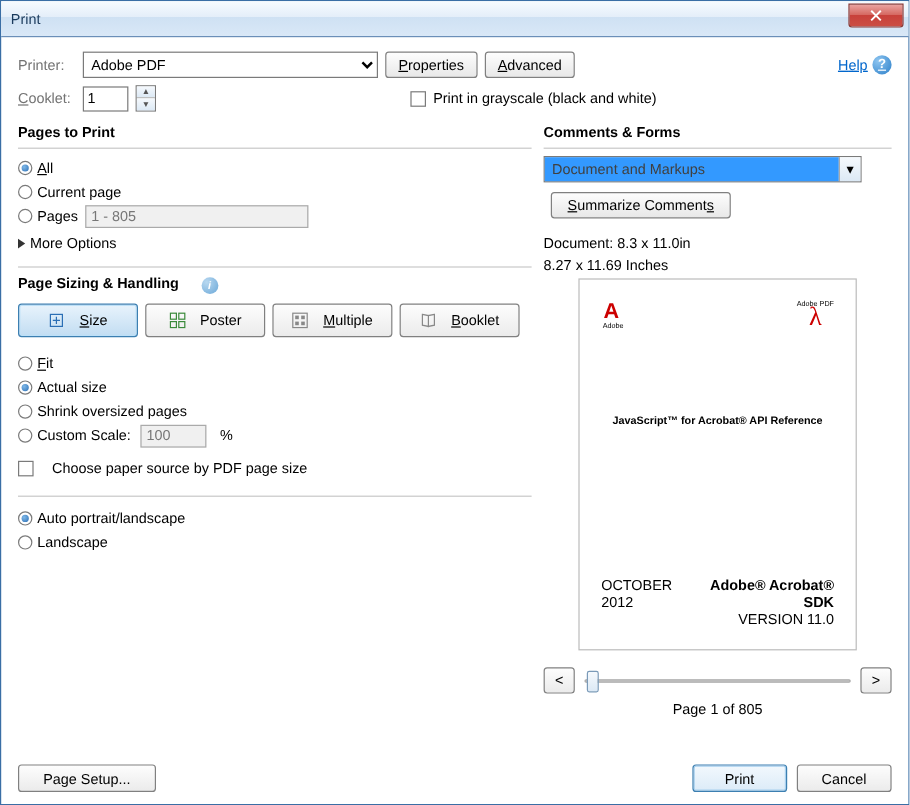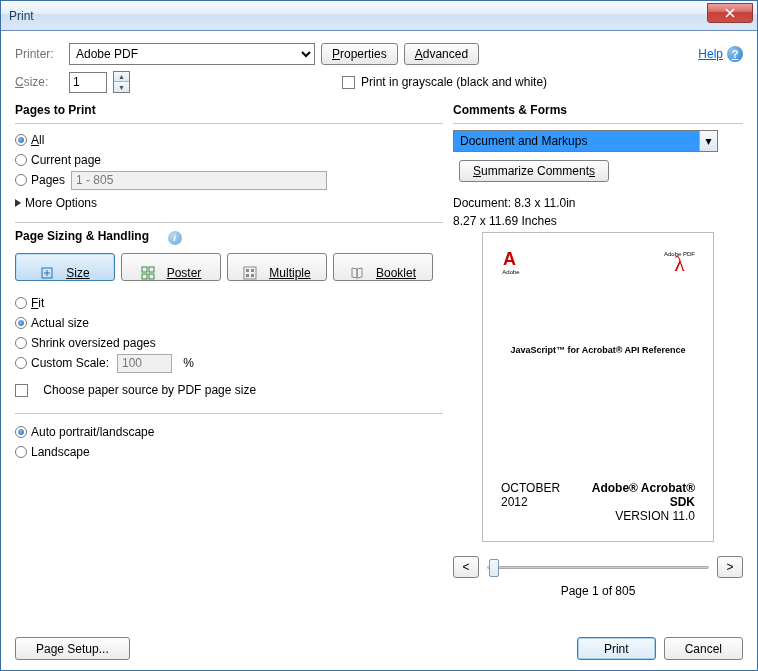--- a/index.html
+++ b/index.html
@@ -24,31 +24,31 @@
 .spinner div:first-child { border-bottom: 1px solid #b0b0b0; }
 .checkbox-box { width: 13px; height: 13px; border: 1px solid #7a7a7a; background: #fff; display:inline-block; vertical-align: middle; }
 .columns { display: flex; flex: 1; gap: 10px; margin-top: 10px; }
 .left-col { width: 428px; display: flex; flex-direction: column; }
 .right-col { flex: 1; display: flex; flex-direction: column; }
 .section-title { font-weight: bold; color: #000; margin-bottom: 4px; }
 .hr { border-top: 1px solid #c8c8c8; margin: 2px 0 6px 0; }
 .radio-row { display: flex; align-items: center; gap: 4px; height: 20px; }
 .radio { width: 12px; height: 12px; border: 1px solid #7a7a7a; border-radius: 50%; background: #fff; display: inline-flex; align-items: center; justify-content: center; }
 .radio.checked::after { content: ""; width: 6px; height: 6px; border-radius: 50%; background: radial-gradient(circle at 35% 35%, #7fb8e8, #2b6fb5); }
-.pages-input { width: 256px; height: 19px; border: 1px solid #aaa; background: #f0f0f0; padding: 0 4px; color: #777; }
+.pages-input { width: 186px; height: 19px; border: 1px solid #aaa; background: #f0f0f0; padding: 0 4px; color: #777; }
 .more-opts { display: flex; align-items: center; gap: 4px; margin-top: 6px; cursor: pointer; }
 .tri { width: 0; height: 0; border-top: 4px solid transparent; border-bottom: 4px solid transparent; border-left: 6px solid #333; }
 .info-icon { width: 14px; height: 14px; border-radius: 50%; background: radial-gradient(circle at 30% 30%, #b8d8f0, #6ba8d8); color: #fff; display: inline-flex; align-items: center; justify-content: center; font-size: 9px; font-weight: bold; font-style: italic; }
 .tab-row { display: flex; gap: 6px; margin: 6px 0; }
-.tab-btn { width: 100px; height: 28px; border: 1px solid #808080; border-radius: 3px; background: linear-gradient(to bottom, #fdfdfd, #ebebeb); display: flex; align-items: flex-end; justify-content: center; gap: 12px; cursor: pointer; text-decoration: underline; }
+.tab-btn { width: 100px; height: 28px; border: 1px solid #808080; border-radius: 3px; background: linear-gradient(to bottom, #fdfdfd, #ebebeb); display: flex; align-items: center; justify-content: center; gap: 12px; cursor: pointer; }
 .tab-btn.active { background: linear-gradient(to bottom, #e8f3fc, #c2ddf2); border: 1px solid #3c7fb1; box-shadow: inset 0 0 0 1px #bde0f7; }
 .tab-btn svg { width: 14px; height: 14px; }
 .scale-input { width: 55px; height: 19px; border: 1px solid #aaa; background: #f0f0f0; color: #777; padding: 0 4px; }
 .dropdown-cf { width: 265px; height: 22px; border: 1px solid #7a7a7a; display: flex; }
-.dropdown-cf .sel { flex: 1; background: #3399ff; color: #000000; padding: 2px 6px; display: flex; align-items: center; }
+.dropdown-cf .sel { flex: 1; background: #3399ff; color: #404040; padding: 2px 6px; display: flex; align-items: center; }
 .dropdown-cf .arrow { width: 18px; background: linear-gradient(to bottom, #f5f9fd, #dce9f5); border-left: 1px solid #aaa; display: flex; align-items: center; justify-content: center; }
 .preview-wrap { border: 1px solid #bbb; width: 232px; height: 310px; margin: 4px auto 0 auto; background: #fff; position: relative; padding: 18px; display: flex; flex-direction: column; font-family: serif; }
 .preview-logo { display: flex; justify-content: space-between; align-items: flex-start; }
 .adobe-logo { display: flex; flex-direction: column; align-items: center; }
 .adobe-mark { width: 20px; height: 18px; position: relative; }
 .adobe-mark::before { content: "A"; position: absolute; font-family: sans-serif; font-weight: bold; font-size: 18px; color: #c00; left: 2px; top: -2px; }
 .adobe-text { font-size: 6px; font-family: sans-serif; }
 .pdf-logo { display: flex; flex-direction: column; align-items: center; font-size:6px; font-family: sans-serif;}
 .pdf-swirl { font-size: 22px; color: #c00; font-family: cursive; line-height: 0.6; }
 .preview-title { text-align: center; font-size: 9px; font-weight: bold; margin-top: 70px; }
@@ -91,21 +91,21 @@
           <span>dvanced</span>
         </button>
       <div style="flex:1"></div>
       <div class="help-link">
         <span><u>H</u><span>elp</span></span>
         <span class="help-icon">?</span>
       </div>
     </div>
 
     <div class="row" style="margin-top:6px">
-      <span class="label" style="width:48px"><u>C</u><span>size:</span></span>
+      <span class="label" style="width:48px"><u>C</u><span>ooklet:</span></span>
       <input class="copies-input" value="1" style="">
       <div class="spinner">
           <div>▲</div>
           <div>▼</div>
         </div>
       <span style="width:200px"></span>
       <span class="checkbox-box"></span>
       <span>Print in grayscale (black and white)</span>
     </div>
 

